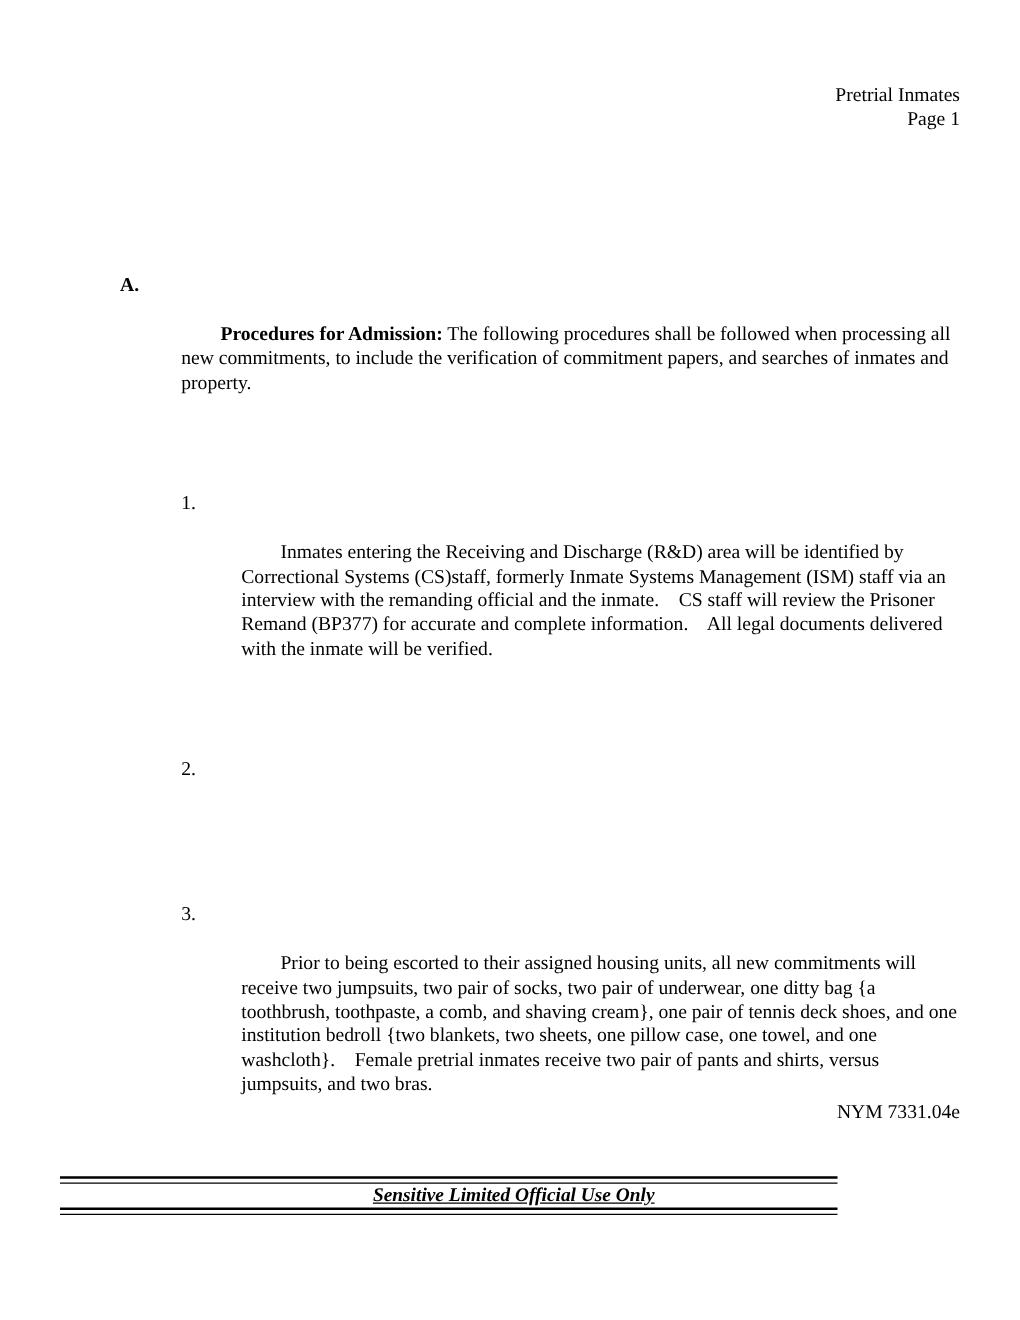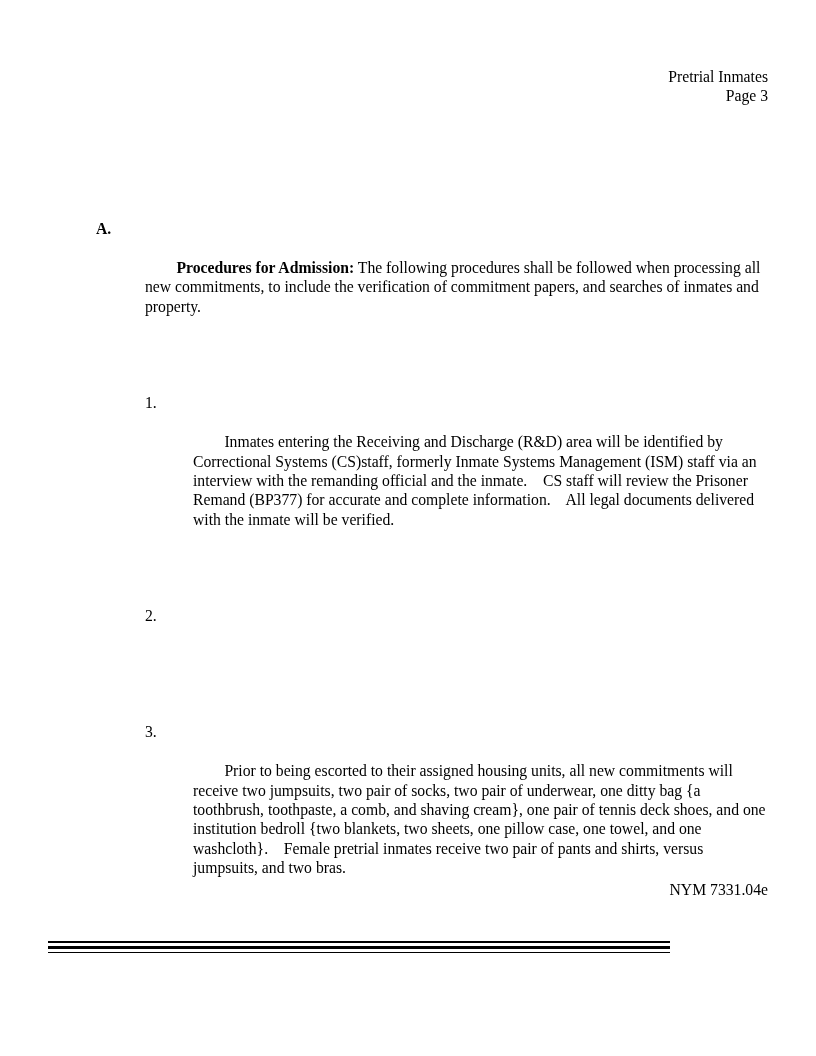--- a/index.html
+++ b/index.html
@@ -85,21 +85,21 @@
   }
   .class-text-row { line-height: 17px; }
 </style>
 </head>
 <body>
 
 <div class="page">
 
   <div class="header">
     <div>Pretrial Inmates</div>
-    <div>Page 3</div>
+    <div>Page 1</div>
   </div>
 
   <div class="content">
 
     <div class="section">
       <div class="section-para">
         <span class="section-letter">A.</span>
         <span class="section-title">Procedures for Admission:</span><span> The following procedures shall be followed when processing all new commitments, to include the verification of commitment papers, and searches of inmates and property.</span>
       </div>
       <div class="item">
@@ -116,16 +116,19 @@
     </div>
 
     
 
   </div>
 
   <div class="docnum">NYM 7331.04e</div>
 
   <div class="classification">
     <div class="rule"></div>
+    <div class="class-text-row">
+      <span class="class-text">Sensitive Limited Official Use Only</span>
+    </div>
     <div class="rule"></div>
   </div>
 
 </div>
 
 </body></html>

